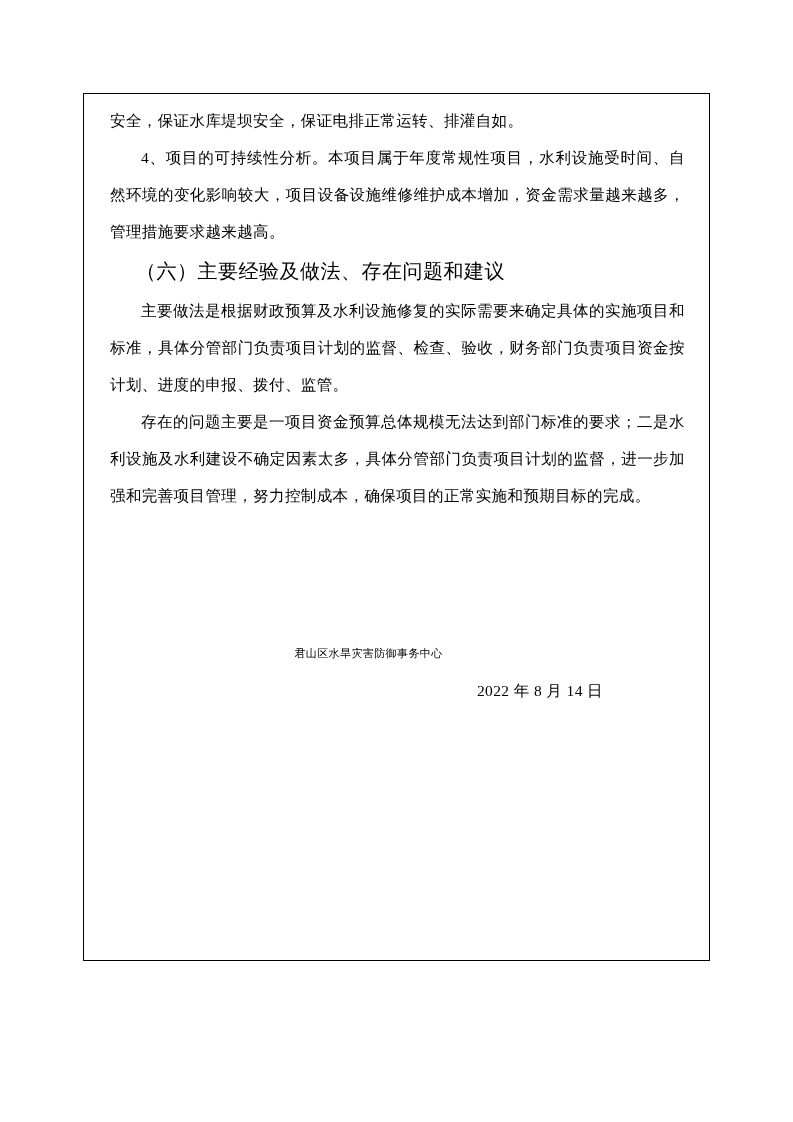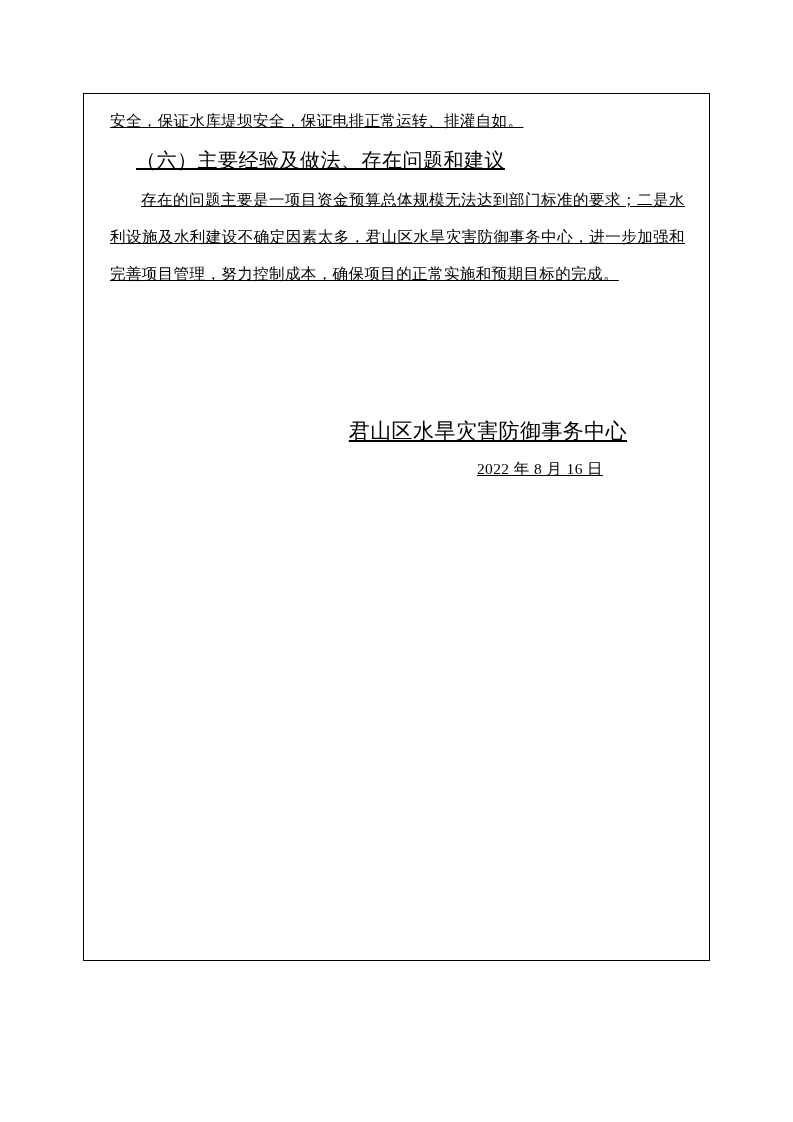--- a/index.html
+++ b/index.html
@@ -32,21 +32,20 @@
     border: 1px solid #000000;
     box-sizing: border-box;
   }
   .doc-body {
     position: absolute;
     left: 0;
     top: 0;
     width: 627px;
     padding: 8px 26px 0 26px;
     box-sizing: border-box;
-    text-decoration: underline;
   }
   p {
     margin: 0;
     font-size: 15.5px;
     line-height: 37px;
     letter-spacing: 0.4px;
     text-align: justify;
     text-justify: inter-ideograph;
   }
   .indent2 {
@@ -56,49 +55,51 @@
     font-size: 20px;
     line-height: 42px;
     text-indent: 1.3em;
     font-family: "Liberation Sans", "DejaVu Sans", sans-serif;
     letter-spacing: 0.5px;
   }
   .spacer-block {
     height: 120px;
   }
   .sign-line {
-    text-align: right;
+    text-align: center;
     padding-right: 58px;
-    font-size: 21px;
+    font-size: 11px;
     line-height: 38px;
   }
   .date-line {
     text-align: right;
     padding-right: 82px;
     font-size: 15.5px;
     line-height: 38px;
   }
 </style>
 </head>
 <body>
 
 <div class="page">
   <div class="doc-frame">
     <div class="doc-body">
 
       <p class="plain">安全，保证水库堤坝安全，保证电排正常运转、排灌自如。</p>
 
+      <p class="indent2">4、项目的可持续性分析。本项目属于年度常规性项目，水利设施受时间、自然环境的变化影响较大，项目设备设施维修维护成本增加，资金需求量越来越多，管理措施要求越来越高。</p>
 
       <p class="heading">（六）主要经验及做法、存在问题和建议</p>
 
+      <p class="indent2">主要做法是根据财政预算及水利设施修复的实际需要来确定具体的实施项目和标准，具体分管部门负责项目计划的监督、检查、验收，财务部门负责项目资金按计划、进度的申报、拨付、监管。</p>
 
-      <p class="indent2">存在的问题主要是一项目资金预算总体规模无法达到部门标准的要求；二是水利设施及水利建设不确定因素太多，君山区水旱灾害防御事务中心，进一步加强和完善项目管理，努力控制成本，确保项目的正常实施和预期目标的完成。</p>
+      <p class="indent2">存在的问题主要是一项目资金预算总体规模无法达到部门标准的要求；二是水利设施及水利建设不确定因素太多，具体分管部门负责项目计划的监督，进一步加强和完善项目管理，努力控制成本，确保项目的正常实施和预期目标的完成。</p>
 
 
       <div class="spacer-block"></div>
 
       <p class="sign-line">君山区水旱灾害防御事务中心</p>
 
-      <p class="date-line">2022 年 8 月 16 日</p>
+      <p class="date-line">2022 年 8 月 14 日</p>
 
     </div>
   </div>
 </div>
 
 </body></html>

